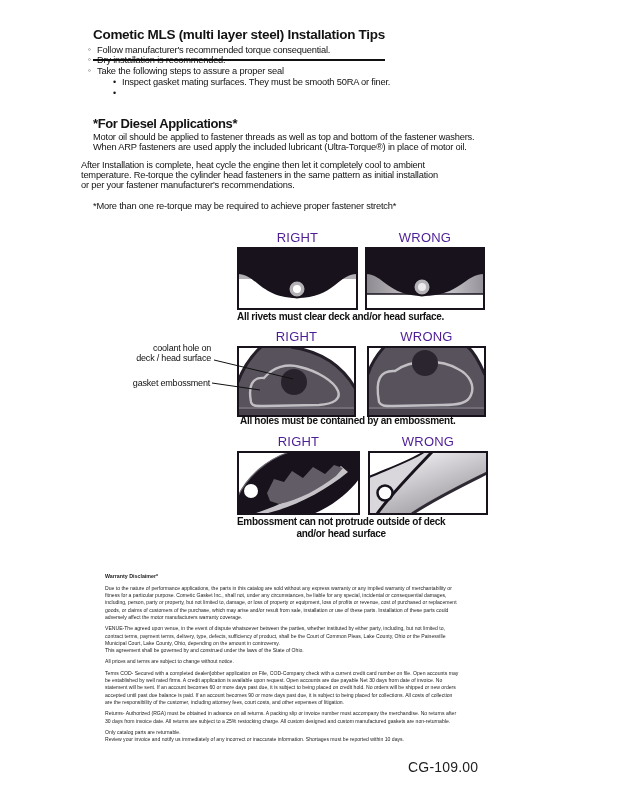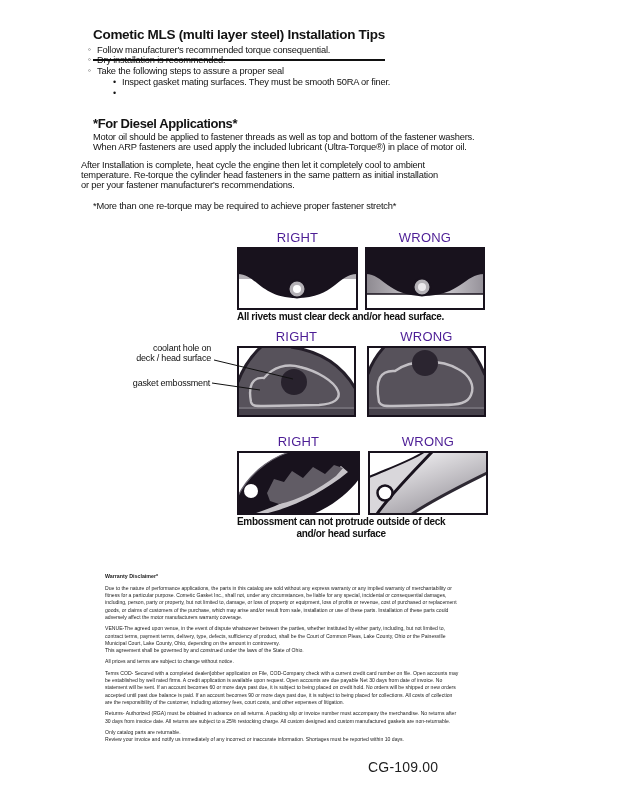--- a/index.html
+++ b/index.html
@@ -139,20 +139,21 @@
       <circle cx="58" cy="17" r="13" fill="#2b2530"></circle>
       <rect x="1" y="1" width="117" height="69" fill="none" stroke="#18121d" stroke-width="2"></rect>
     </svg>
   </div>
 
   <svg class="abs" style="left:205px;top:350px;pointer-events:none;z-index:5;" width="100" height="45" viewBox="0 0 100 45">
     <line x1="9" y1="10" x2="88" y2="29" stroke="#111" stroke-width="1"></line>
     <line x1="7" y1="33" x2="55" y2="40" stroke="#111" stroke-width="1"></line>
   </svg>
 
+  <div class="abs caption" style="left:240px;top:415px;">All holes must be contained by an embossment.</div>
 
   <div class="panel" style="left:237px;top:434px;width:123px;">
     <div class="rw-label">RIGHT</div>
     <svg width="123" height="64" viewBox="0 0 123 64">
       <rect x="1" y="1" width="121" height="62" fill="#18121d"></rect>
       <path d="M1,1 H52 C29,9 11,25 1,45 Z" fill="#ffffff"></path>
       <path d="M52,1 C29,9 11,25 1,45" fill="none" stroke="#6a6570" stroke-width="1.3"></path>
       <path d="M122,28 V63 H76 C95,55 111,43 122,28 Z" fill="#ffffff"></path>
       <path d="M16,63 C45,54 78,37 104,15 L111,21 C86,42 52,58 26,63 Z" fill="#c6c3c8"></path>
       <path d="M30,42 L37,28 L47,31 L55,20 L66,27 L76,16 L88,23 L97,14 L106,17 L99,25 C82,38 62,49 42,53 L33,50 Z" fill="#615c65"></path>
@@ -198,15 +199,15 @@
 be established by well rated firms.  A credit application is available upon request.  Open accounts are due payable Net 30 days from date of invoice.  No
 statement will be sent.  If an account becomes 60 or more days past due, it is subject to being placed on credit hold.  No orders will be shipped or new orders
 accepted until past due balance is paid.  If an account becomes 90 or more days past due, it is subject to being placed for collections.  All costs of collection
 are the responsibility of the customer, including attorney fees, court costs, and other expenses of litigation.</p>
     <p class="pre">Returns- Authorized (RGA) must be obtained in advance on all returns.  A packing slip or invoice number must accompany the merchandise.  No returns after
 30 days from invoice date.  All returns are subject to a 25% restocking charge.  All custom designed and custom manufactured gaskets are non-returnable.</p>
     <p class="pre">Only catalog parts are returnable.
 Review your invoice and notify us immediately of any incorrect or inaccurate information.  Shortages must be reported within 10 days.</p>
   </div>
 
-  <div class="abs footer-code" style="left:368px;top:759px;">CG-109.00</div>
+  <div class="abs footer-code" style="left:408px;top:759px;">CG-109.00</div>
 
 </div>
 
 </body></html>

